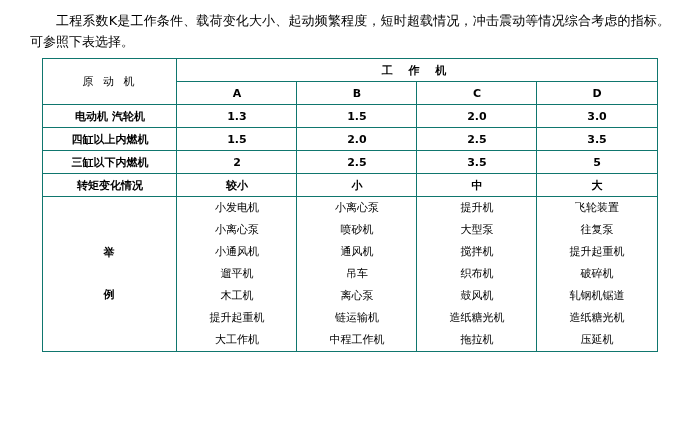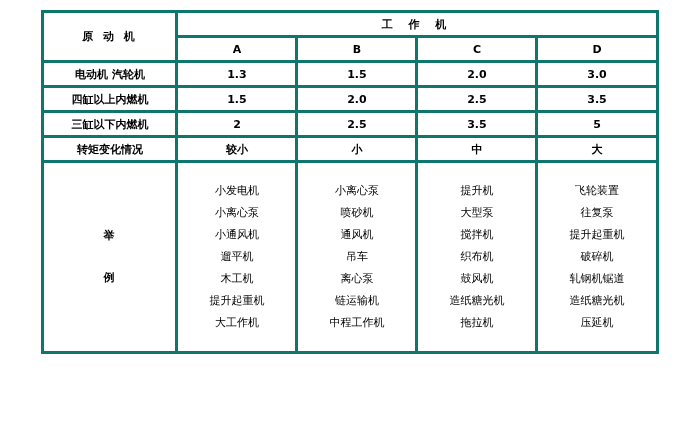--- a/index.html
+++ b/index.html
@@ -41,74 +41,75 @@
     letter-spacing: 4px;
     margin: 6px 0 8px 0;
   }
   table.k-table {
     border-collapse: collapse;
     width: 614px;
     margin: 0 auto;
     table-layout: fixed;
   }
   table.k-table td {
-    border: 3px solid #0f766e;
+    border: 1px solid #0f766e;
     font-size: 11px;
     text-align: center;
     vertical-align: middle;
     padding: 0;
     height: 22px;
   }
   td.rowhead {
     font-weight: bold;
     width: 134px;
   }
   td.colhead {
     font-weight: bold;
   }
   .hdr-driver {
     letter-spacing: 3px;
-    font-weight: bold;
+    font-weight: normal;
   }
   .hdr-worker {
     letter-spacing: 6px;
     font-weight: bold;
   }
   td.example-label {
     font-weight: bold;
     letter-spacing: 2px;
   }
   .ex-label-inner {
     line-height: 42px;
   }
   td.example-cell {
     padding: 4px 0 6px 0;
     vertical-align: top;
   }
   .ex-list {
     list-style: none;
-    margin: 17px;
+    margin: 0;
     padding: 0;
   }
   .ex-list li {
     font-size: 11px;
     line-height: 22px;
     text-align: center;
   }
   .numcell {
     font-size: 11px;
     font-weight: bold;
   }
 </style>
 </head>
 <body>
 
 <div class="page">
 
 
+  <div class="doc-paragraph">工程系数K是工作条件、载荷变化大小、起动频繁程度，短时超载情况，冲击震动等情况综合考虑的指标。可参照下表选择。</div>
 
 
   <table class="k-table">
     <colgroup>
       <col style="width:134px">
       <col style="width:120px">
       <col style="width:120px">
       <col style="width:120px">
       <col style="width:120px">
     </colgroup>

